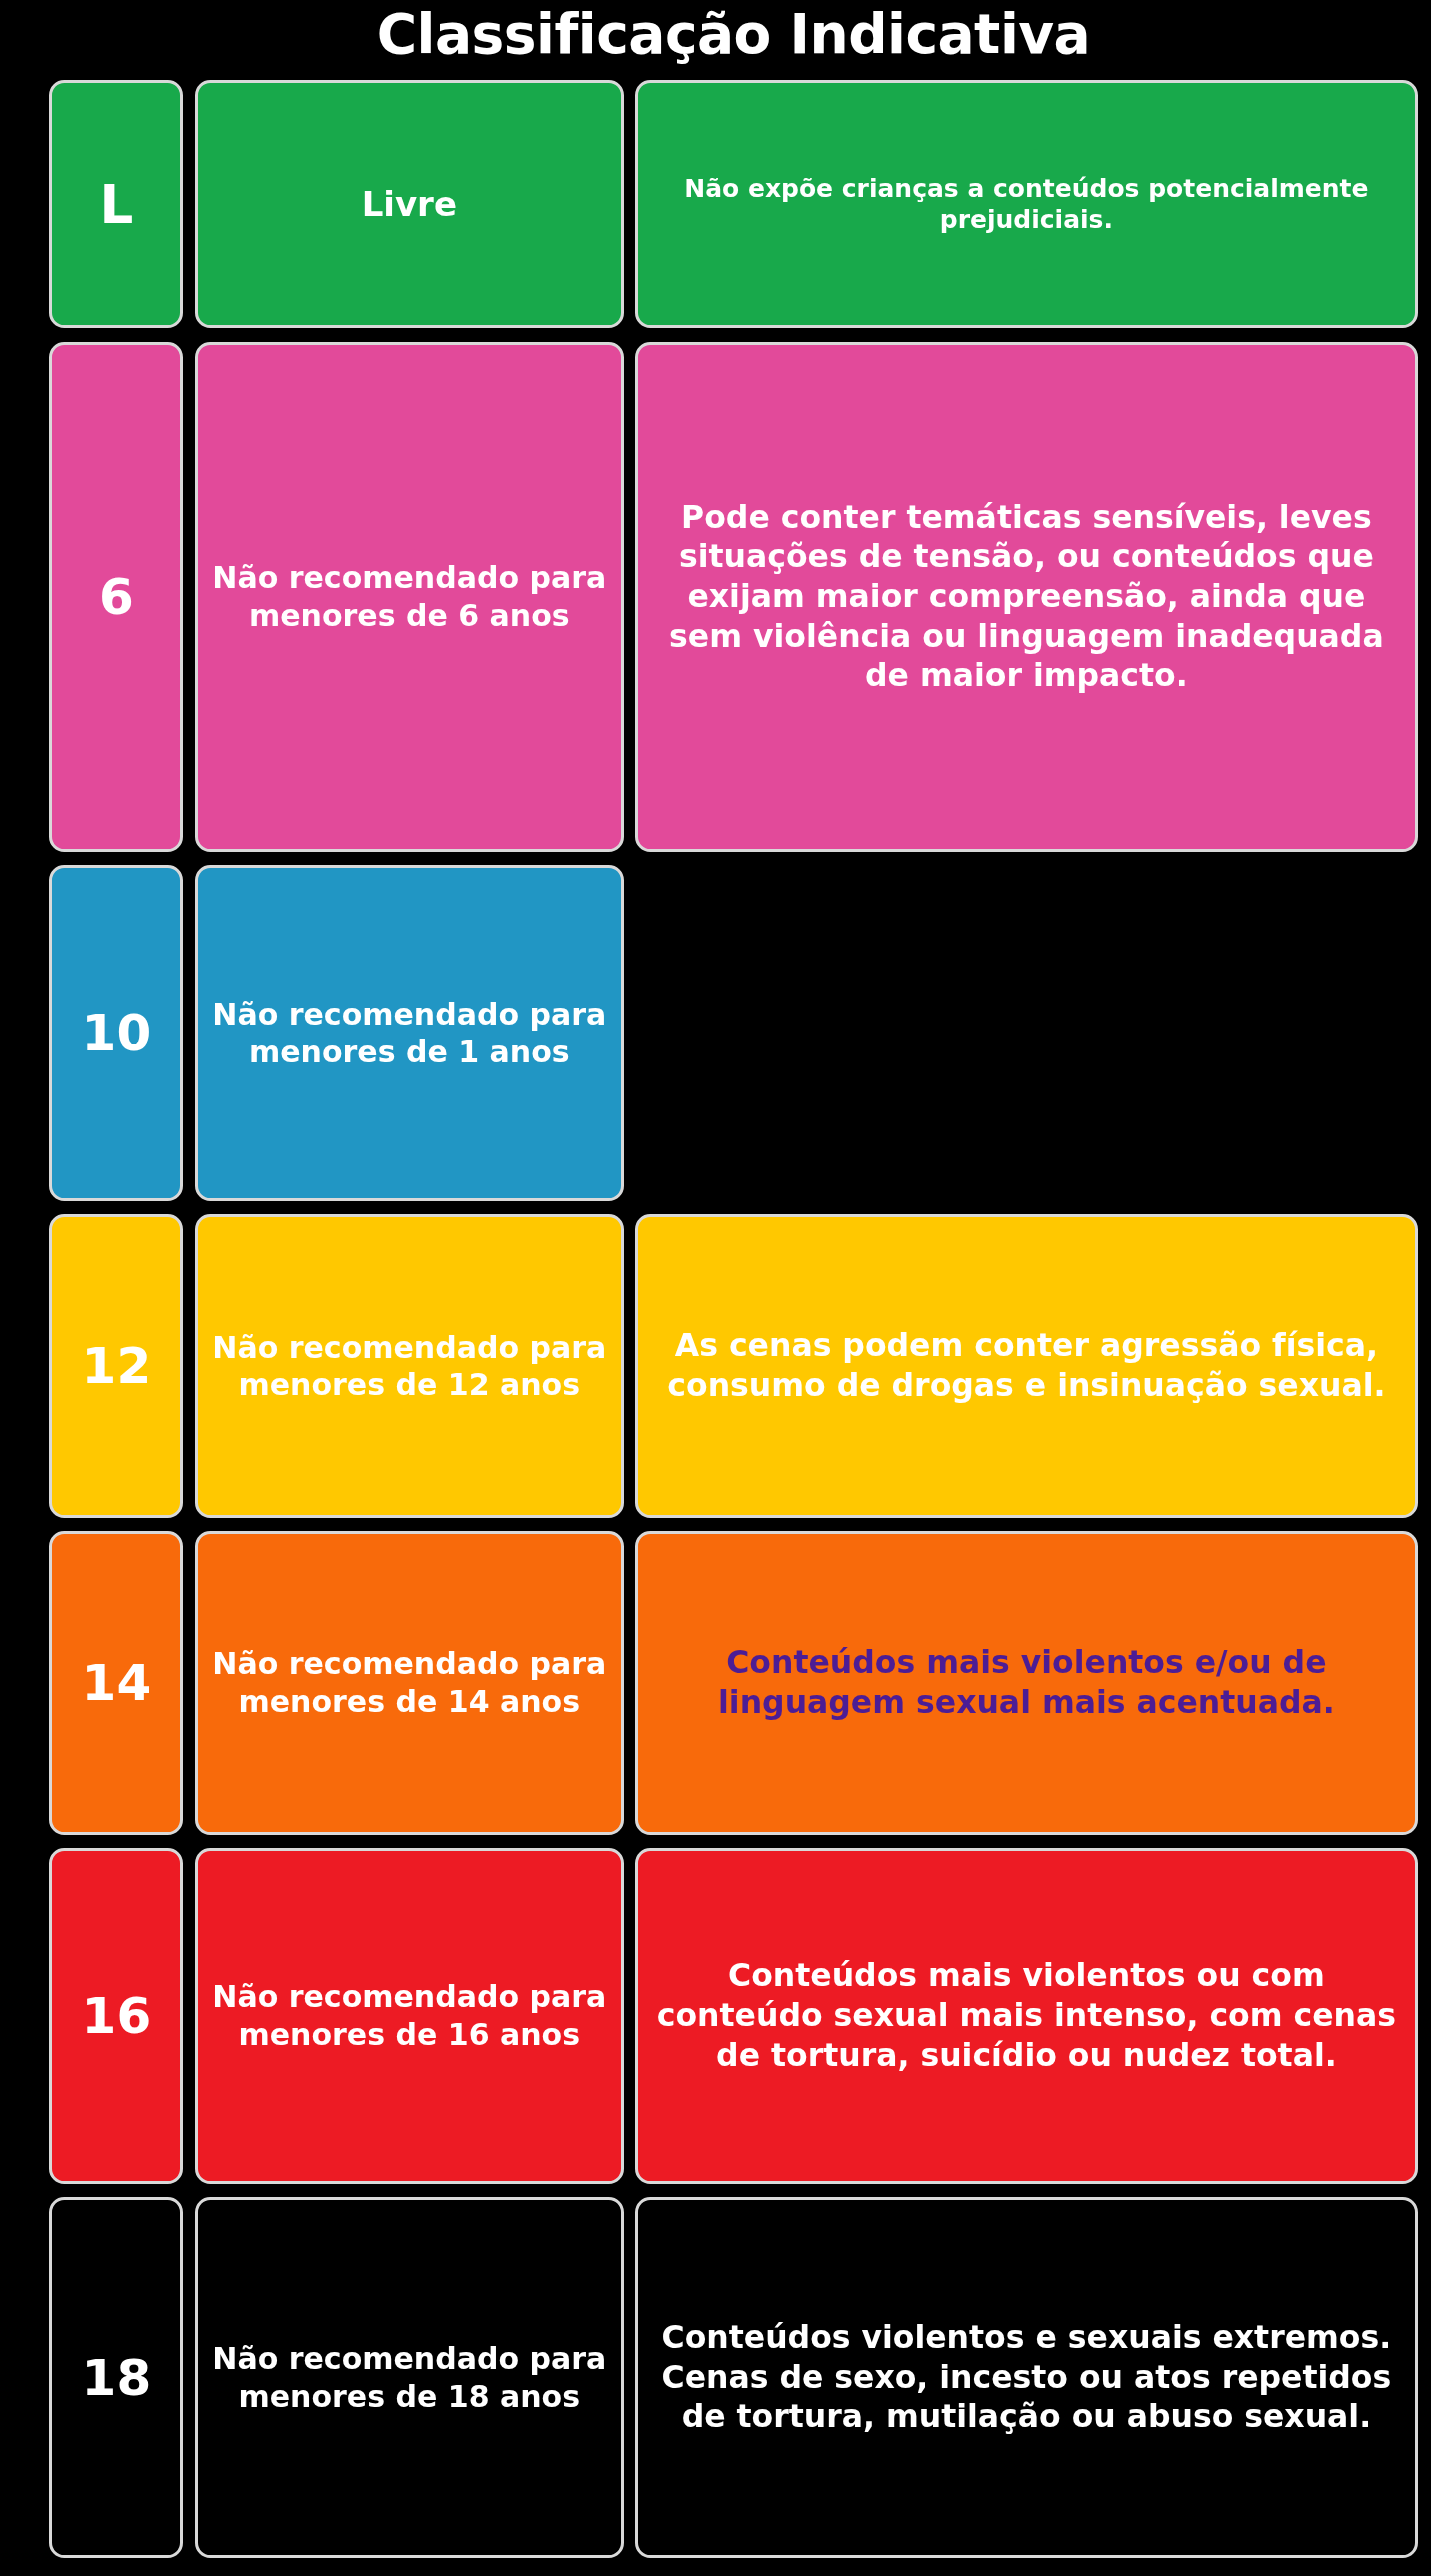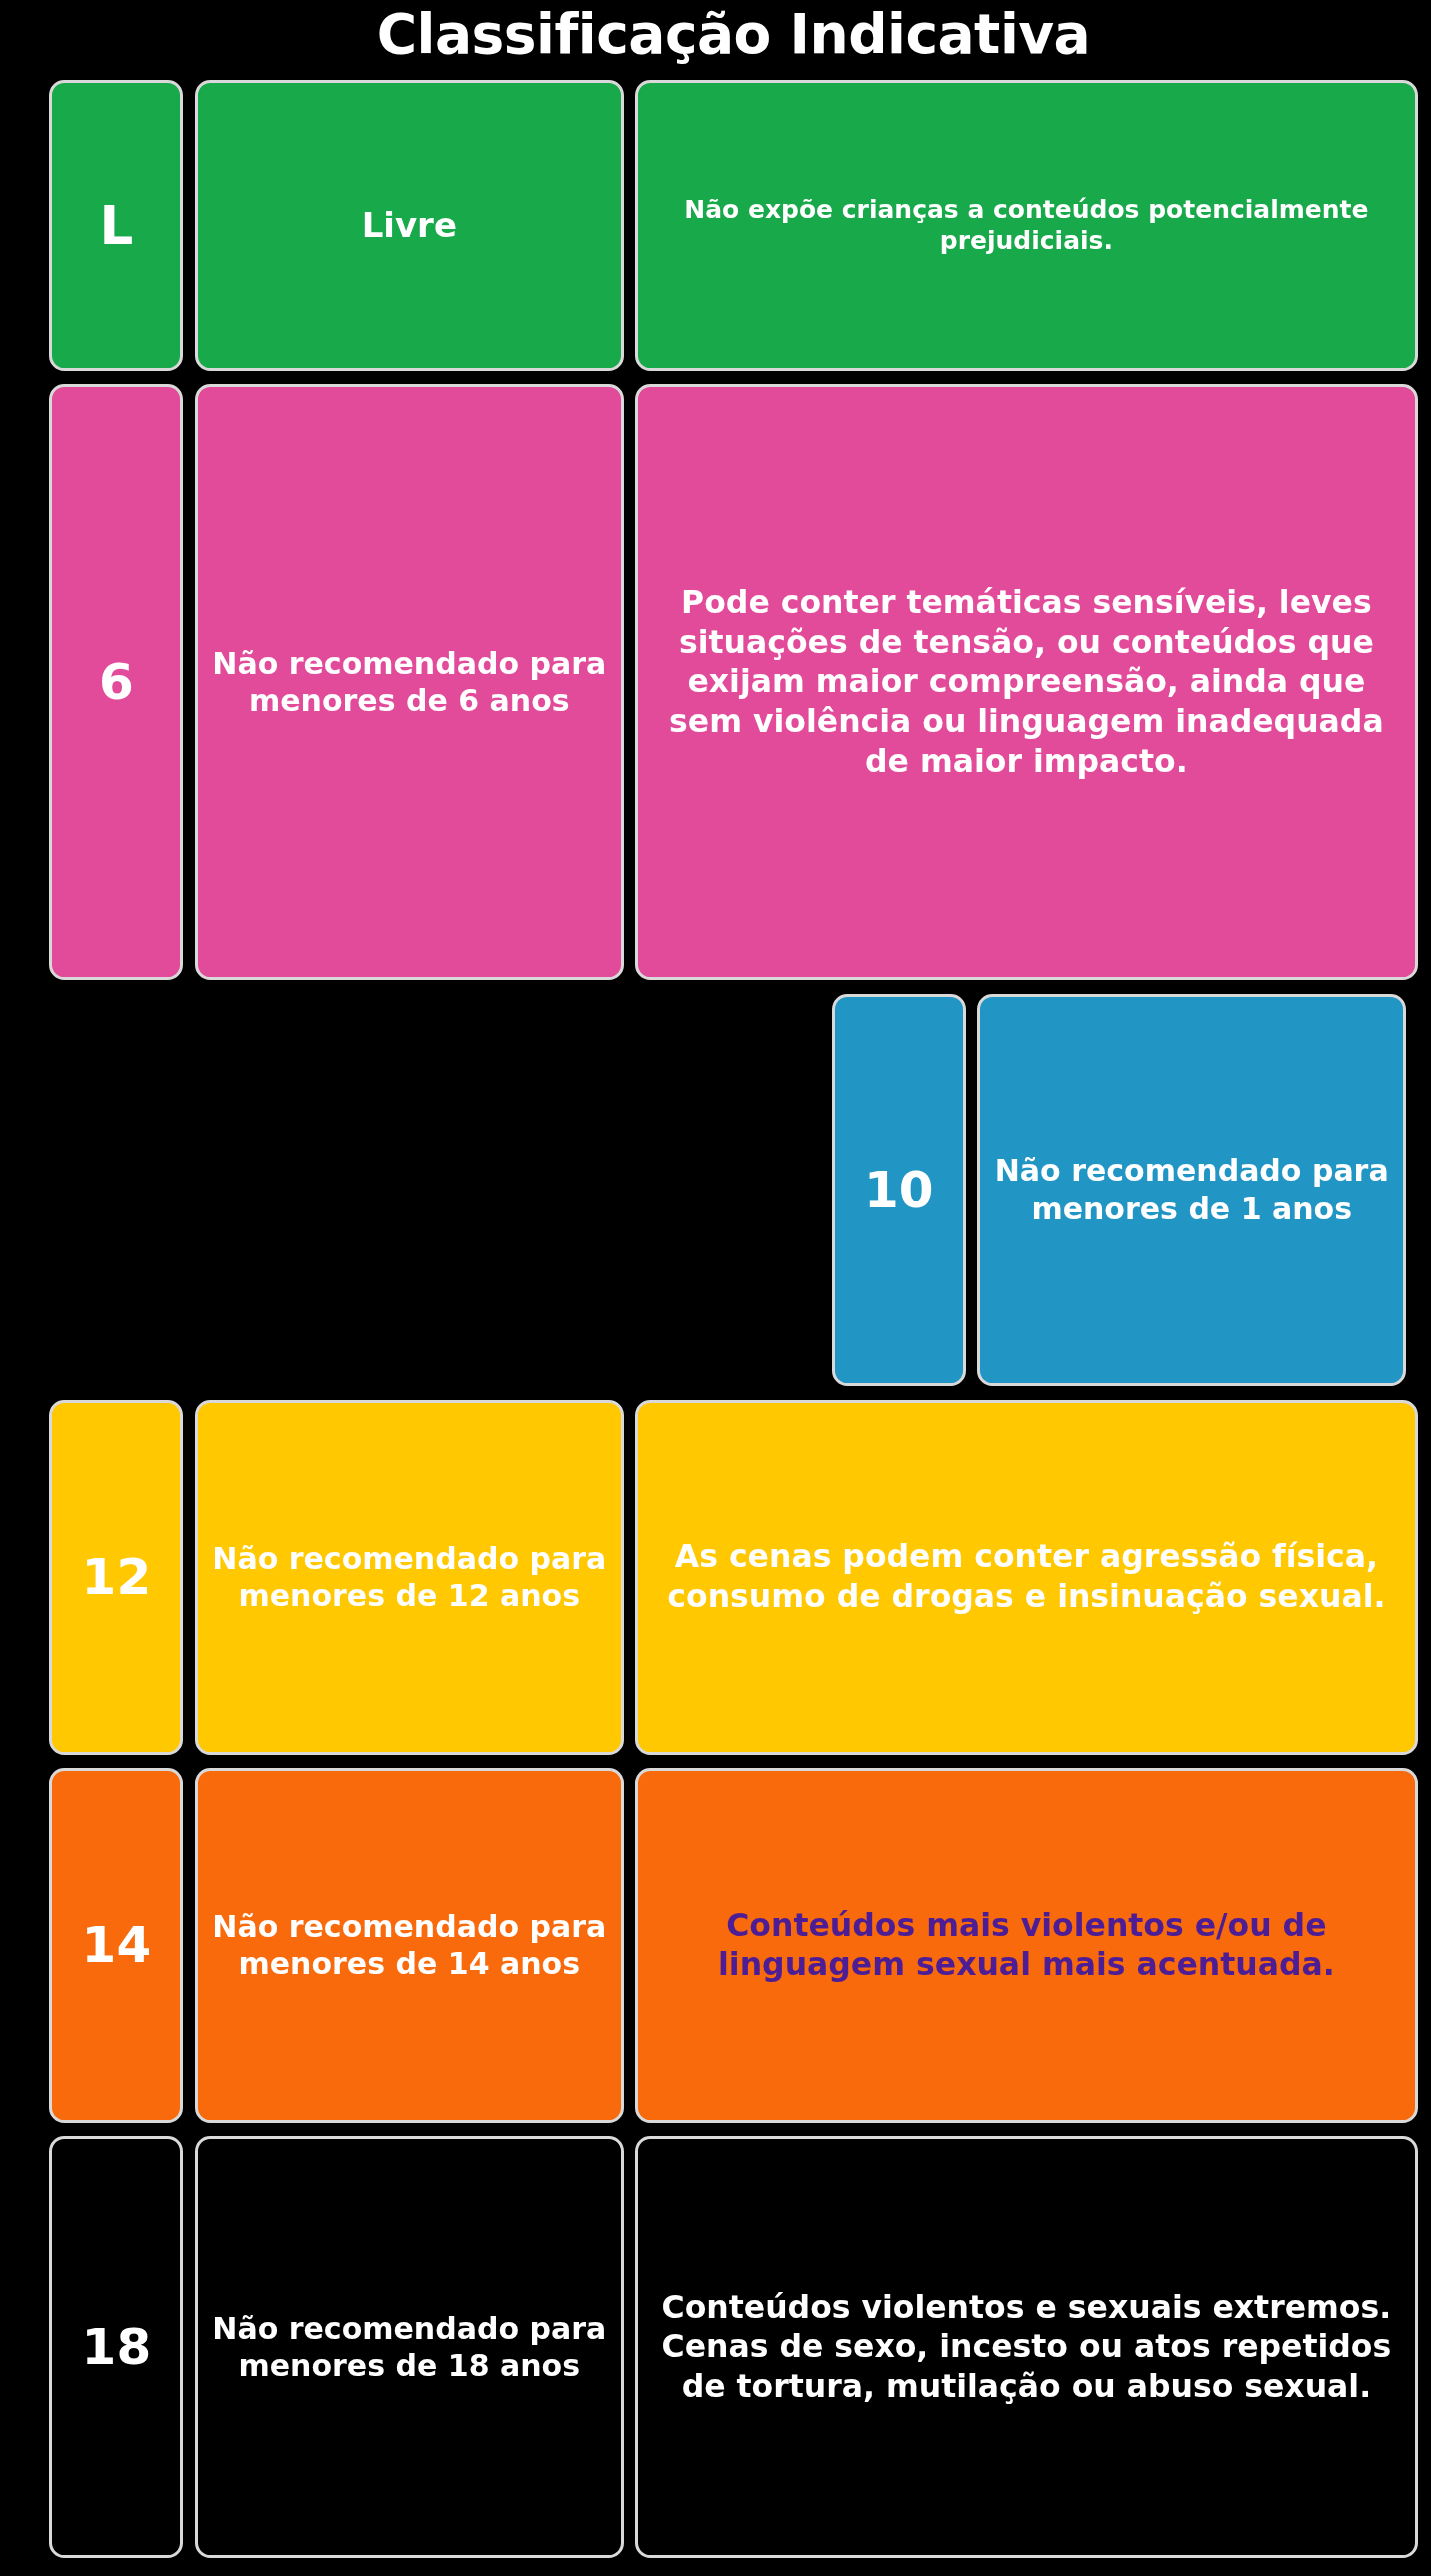--- a/index.html
+++ b/index.html
@@ -100,37 +100,42 @@
       <div class="cell cell-label" style="background: rgb(24, 169, 75); color: rgb(255, 255, 255); border-color: rgb(217, 217, 217);">Livre</div>
       <div class="cell cell-desc" style="background: rgb(24, 169, 75); color: rgb(255, 255, 255); border-color: rgb(217, 217, 217);">Não expõe crianças a conteúdos potencialmente prejudiciais.</div>
     </div>
 
     <div class="row" style="flex: 2.05 1 0px;">
       <div class="cell cell-age" style="background: rgb(226, 74, 154); color: rgb(255, 255, 255); border-color: rgb(217, 217, 217);">6</div>
       <div class="cell cell-label" style="background: rgb(226, 74, 154); color: rgb(255, 255, 255); border-color: rgb(217, 217, 217);">Não recomendado para menores de 6 anos</div>
       <div class="cell cell-desc" style="background: rgb(226, 74, 154); color: rgb(255, 255, 255); border-color: rgb(217, 217, 217);">Pode conter temáticas sensíveis, leves situações de tensão, ou conteúdos que exijam maior compreensão, ainda que sem violência ou linguagem inadequada de maior impacto.</div>
     </div>
 
-    <div class="row" style="flex: 1.35 1 0px; justify-content: flex-end;">
+    <div class="row" style="flex: 1.35 1 0px;">
       <div class="cell cell-age" style="background: rgb(33, 150, 196); color: rgb(255, 255, 255); border-color: rgb(217, 217, 217);">10</div>
       <div class="cell cell-label" style="background: rgb(33, 150, 196); color: rgb(255, 255, 255); border-color: rgb(217, 217, 217);">Não recomendado para menores de 1 anos</div>
     </div>
 
     <div class="row" style="flex: 1.22 1 0px;">
       <div class="cell cell-age" style="background: rgb(255, 200, 0); color: rgb(255, 255, 255); border-color: rgb(217, 217, 217);">12</div>
       <div class="cell cell-label" style="background: rgb(255, 200, 0); color: rgb(255, 255, 255); border-color: rgb(217, 217, 217);">Não recomendado para menores de 12 anos</div>
       <div class="cell cell-desc" style="background: rgb(255, 200, 0); color: rgb(255, 255, 255); border-color: rgb(217, 217, 217);">As cenas podem conter agressão física, consumo de drogas e insinuação sexual.</div>
     </div>
 
     <div class="row" style="flex: 1.22 1 0px;">
       <div class="cell cell-age" style="background: rgb(248, 106, 11); color: rgb(255, 255, 255); border-color: rgb(217, 217, 217);">14</div>
       <div class="cell cell-label" style="background: rgb(248, 106, 11); color: rgb(255, 255, 255); border-color: rgb(217, 217, 217);">Não recomendado para menores de 14 anos</div>
       <div class="cell cell-desc" style="background: rgb(248, 106, 11); color: #4c1d95; border-color: rgb(217, 217, 217);">Conteúdos mais violentos e/ou de linguagem sexual mais acentuada.</div>
     </div>
 
+    <div class="row" style="flex: 1.35 1 0px;">
+      <div class="cell cell-age" style="background: rgb(237, 27, 36); color: rgb(255, 255, 255); border-color: rgb(217, 217, 217);">16</div>
+      <div class="cell cell-label" style="background: rgb(237, 27, 36); color: rgb(255, 255, 255); border-color: rgb(217, 217, 217);">Não recomendado para menores de 16 anos</div>
+      <div class="cell cell-desc" style="background: rgb(237, 27, 36); color: rgb(255, 255, 255); border-color: rgb(217, 217, 217);">Conteúdos mais violentos ou com conteúdo sexual mais intenso, com cenas de tortura, suicídio ou nudez total.</div>
+    </div>
 
     <div class="row dark" style="flex: 1.45 1 0px;">
       <div class="cell cell-age" style="background: rgb(0, 0, 0); color: rgb(255, 255, 255); border-color: rgb(217, 217, 217);">18</div>
       <div class="cell cell-label" style="background: rgb(0, 0, 0); color: rgb(255, 255, 255); border-color: rgb(217, 217, 217);">Não recomendado para menores de 18 anos</div>
       <div class="cell cell-desc" style="background: rgb(0, 0, 0); color: rgb(255, 255, 255); border-color: rgb(217, 217, 217);">Conteúdos violentos e sexuais extremos. Cenas de sexo, incesto ou atos repetidos de tortura, mutilação ou abuso sexual.</div>
     </div>
 
   </div>
 </div>
 

